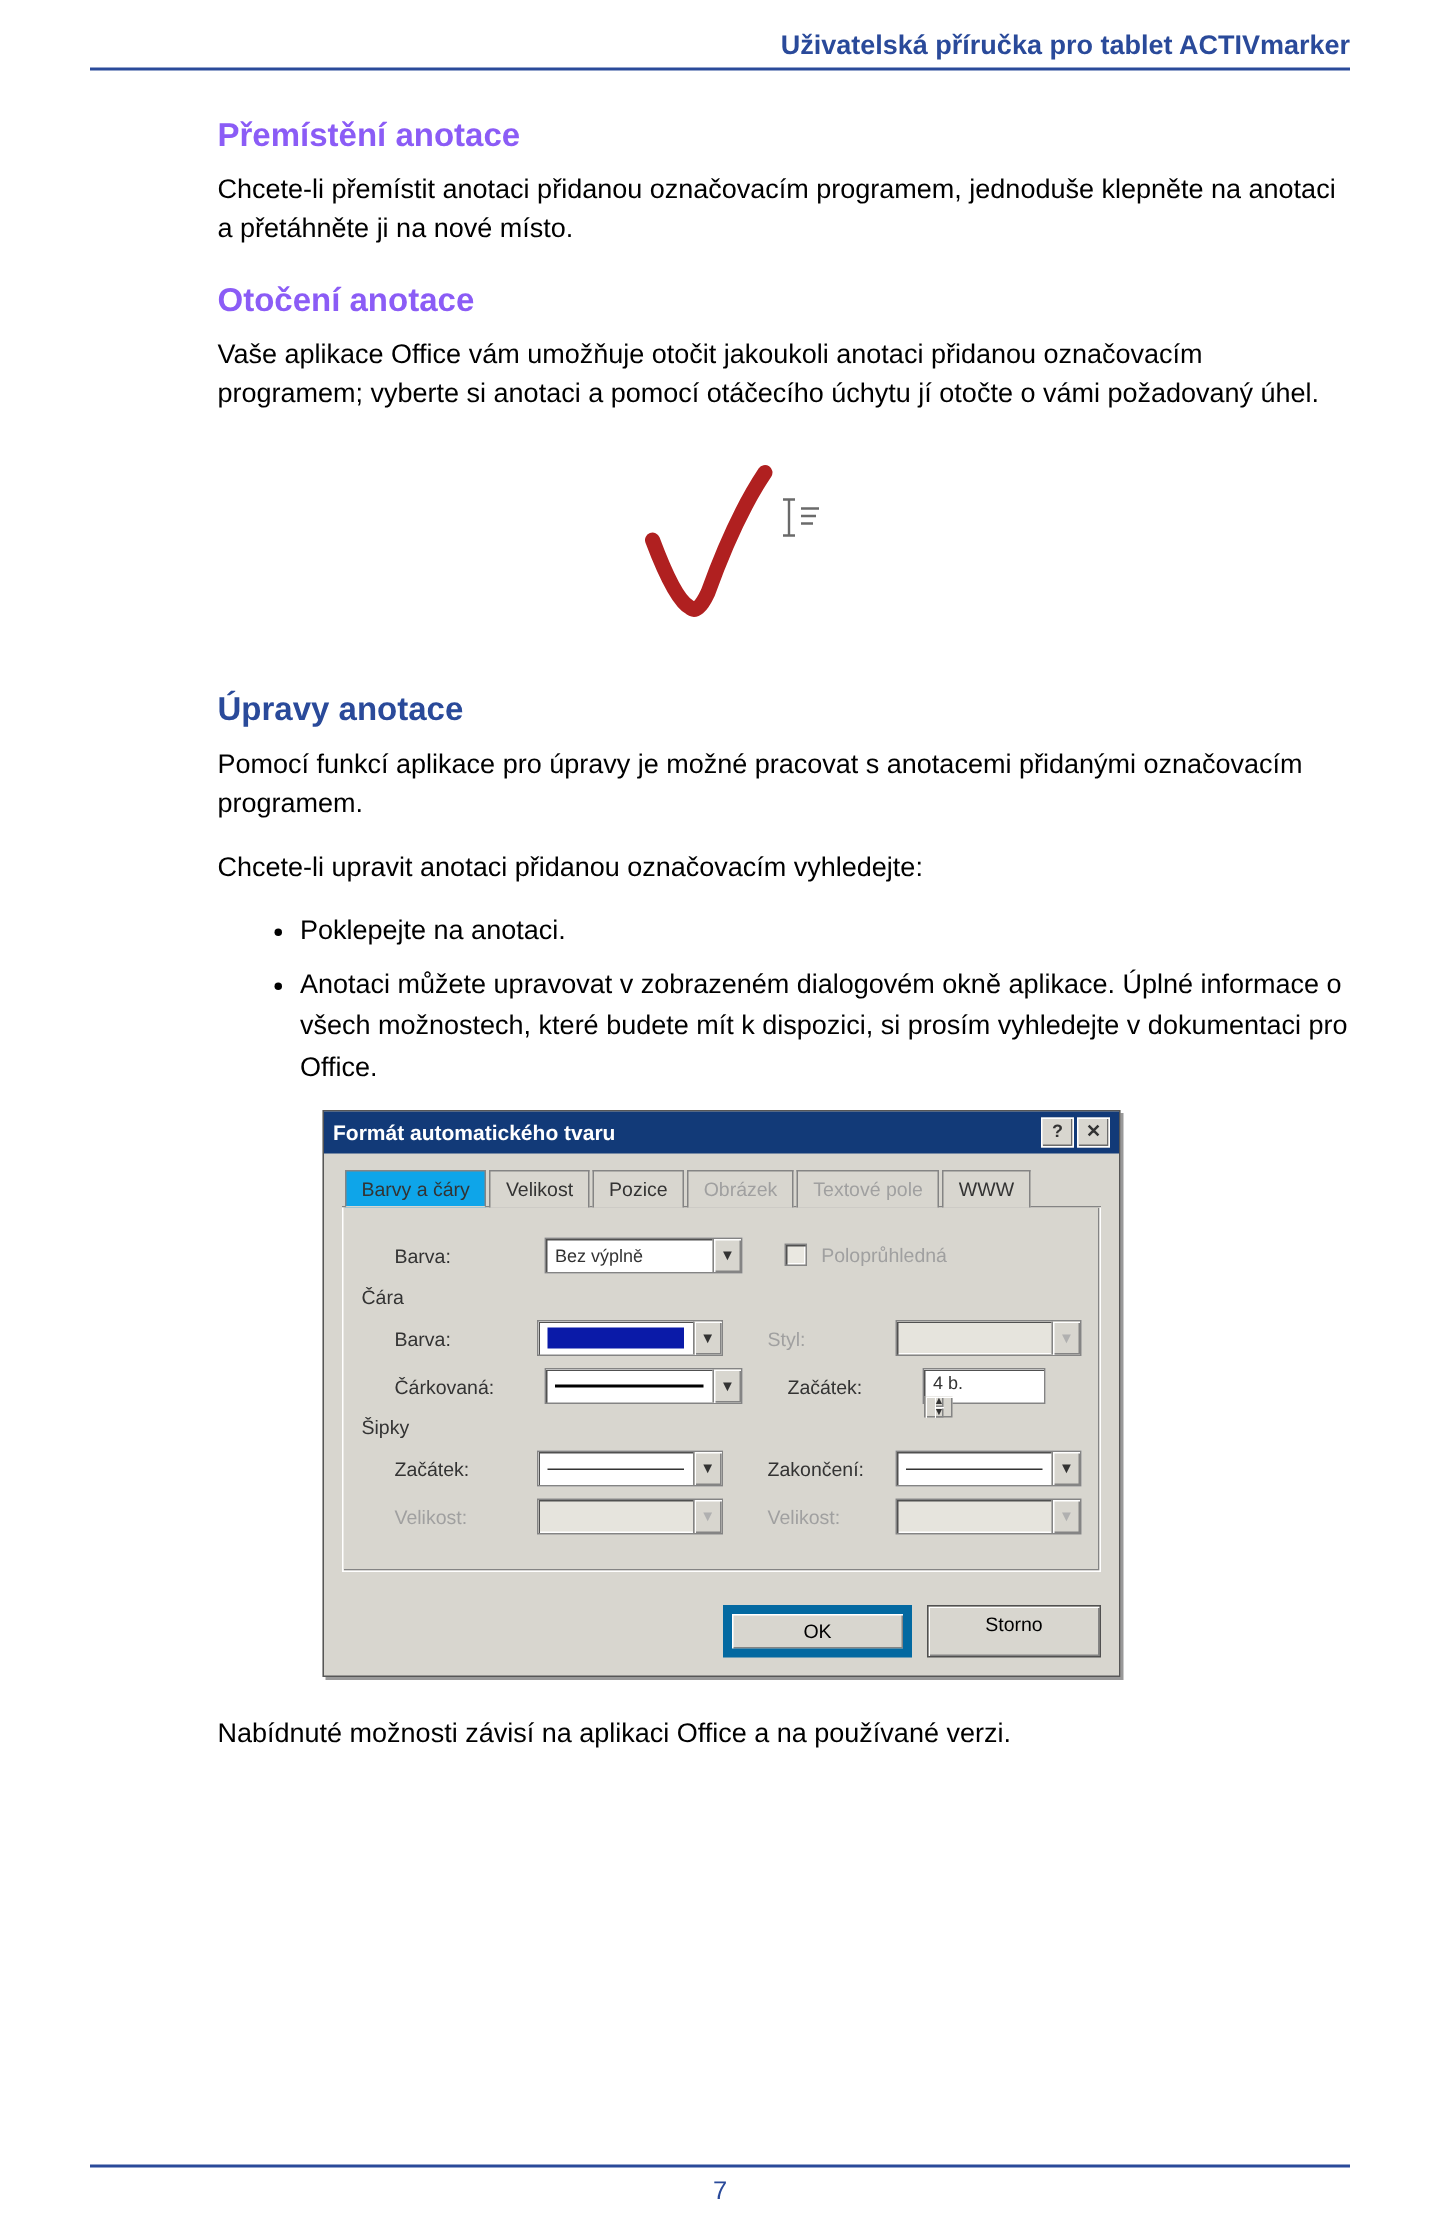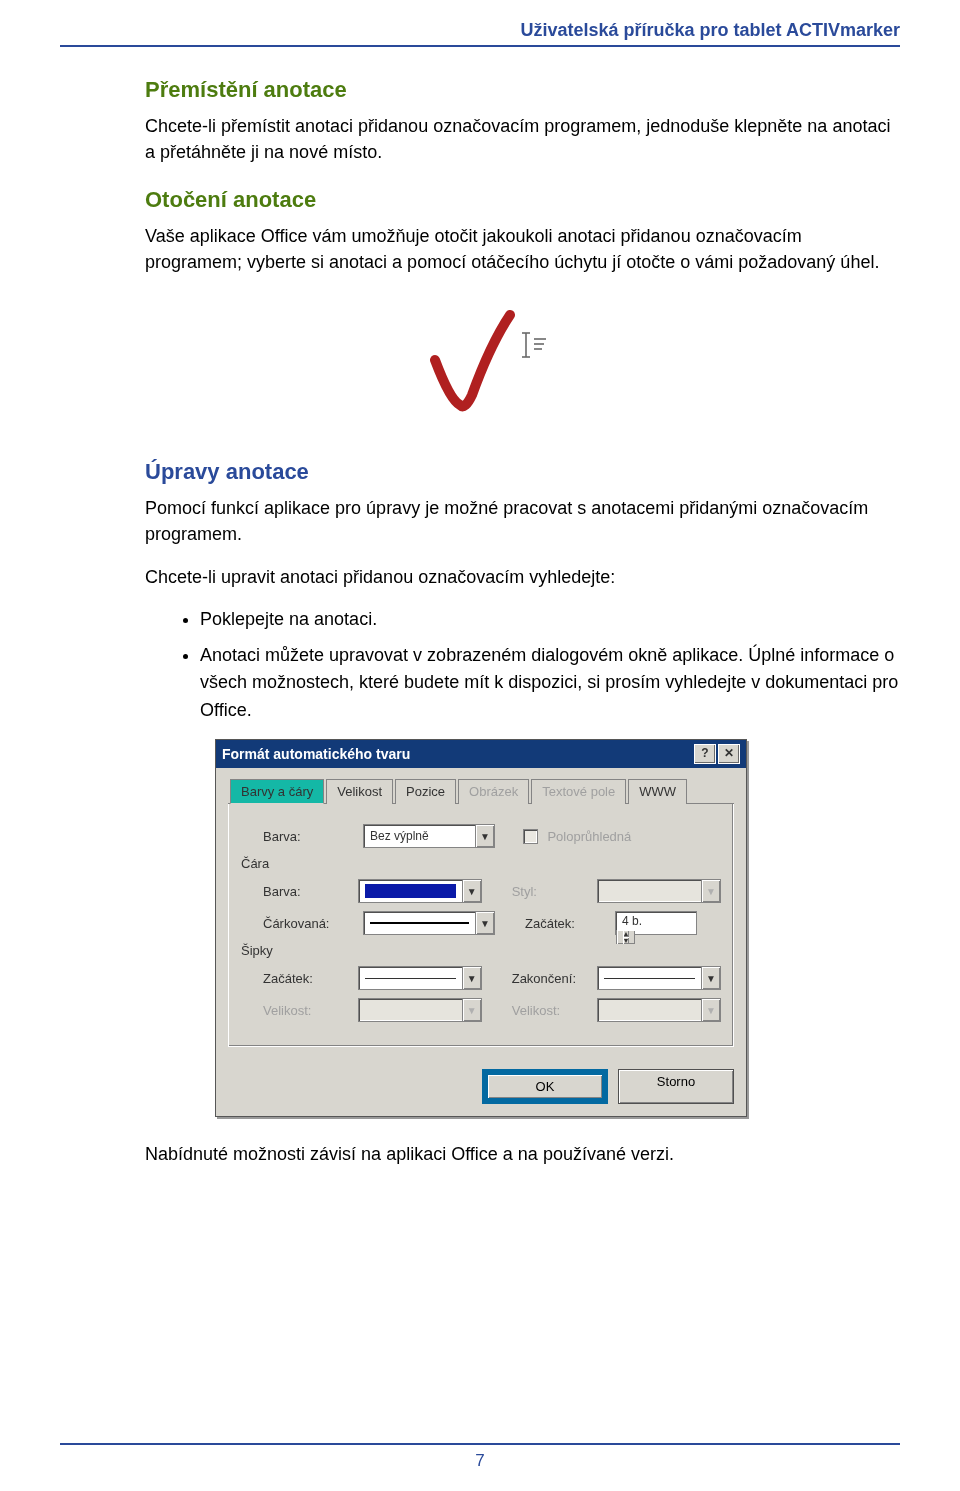--- a/index.html
+++ b/index.html
@@ -26,21 +26,21 @@
     border-bottom: 2px solid #2a4a9a;
     margin-bottom: 30px;
   }
   .h1 {
     color: #2a4a9a;
     font-size: 26px;
     font-weight: bold;
     margin: 20px 0 10px 0;
   }
   .h2 {
-    color: #4d7c0f;
+    color: #8b5cf6;
     font-size: 22px;
     font-weight: bold;
     margin: 22px 0 10px 0;
     padding-left: 85px;
   }
   .h3 {
     color: #2a4a9a;
     font-size: 22px;
     font-weight: bold;
     margin: 30px 0 10px 0;
@@ -120,21 +120,21 @@
     border: 1px solid #848484;
     border-bottom: none;
     padding: 4px 10px;
     font-size: 13px;
     margin-right: 2px;
     position: relative;
     top: 1px;
     color: #333333;
   }
   .tab.active {
-    background: #14b8a6;
+    background: #0ea5e9;
     top: 1px;
     border-bottom: 1px solid #d8d6cf;
   }
   .tab.disabled { color: #a0a0a0; }
   .panel {
     border: 1px solid #ffffff;
     box-shadow: inset -1px -1px 0 #848484;
     border-top: none;
     padding: 12px 12px 16px 12px;
     background: #d8d6cf;

